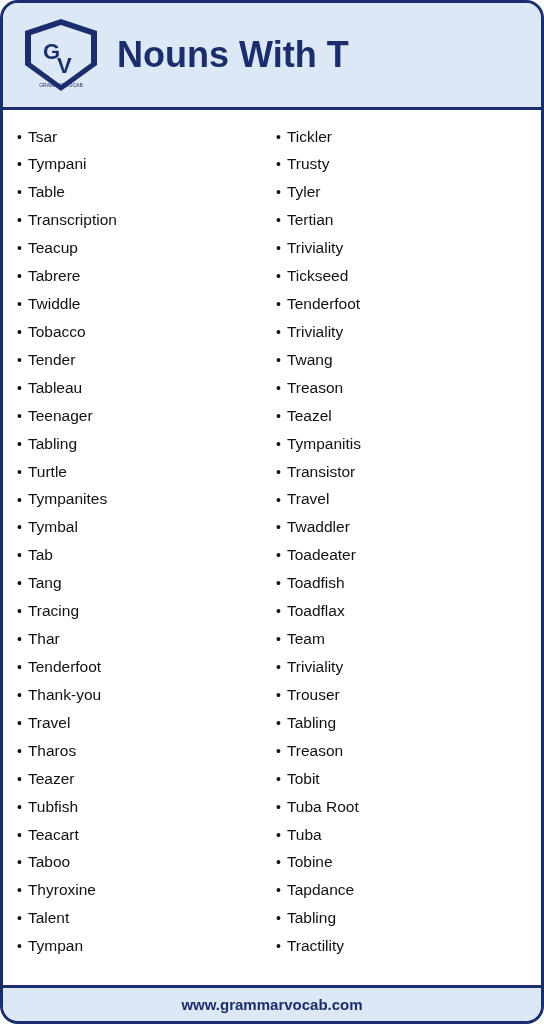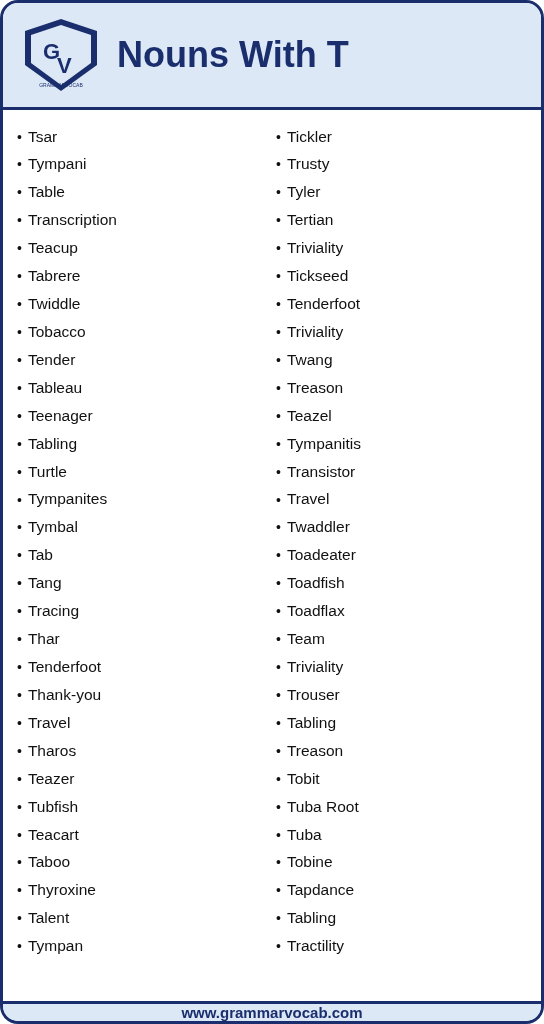--- a/index.html
+++ b/index.html
@@ -85,20 +85,21 @@
       color: #111;
       margin-right: 6px;
       font-size: 14px;
       flex-shrink: 0;
     }
 
     .footer {
       background: #dce8f5;
       border-top: 3px solid #1a2e6e;
       text-align: center;
+      padding: 8px;
       font-size: 15px;
       color: #1a2e6e;
       font-weight: 600;
       border-radius: 0 0 14px 14px;
     }
   </style>
 </head>
 <body>
 
 <div class="page-wrapper">

